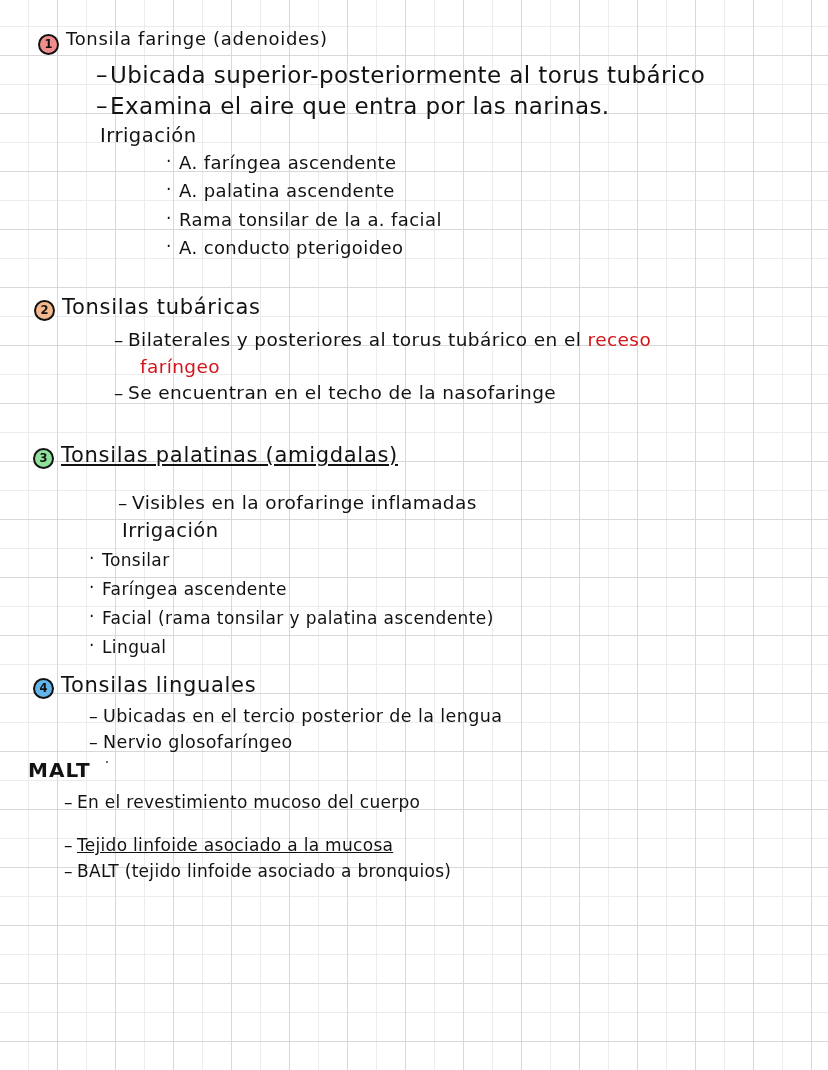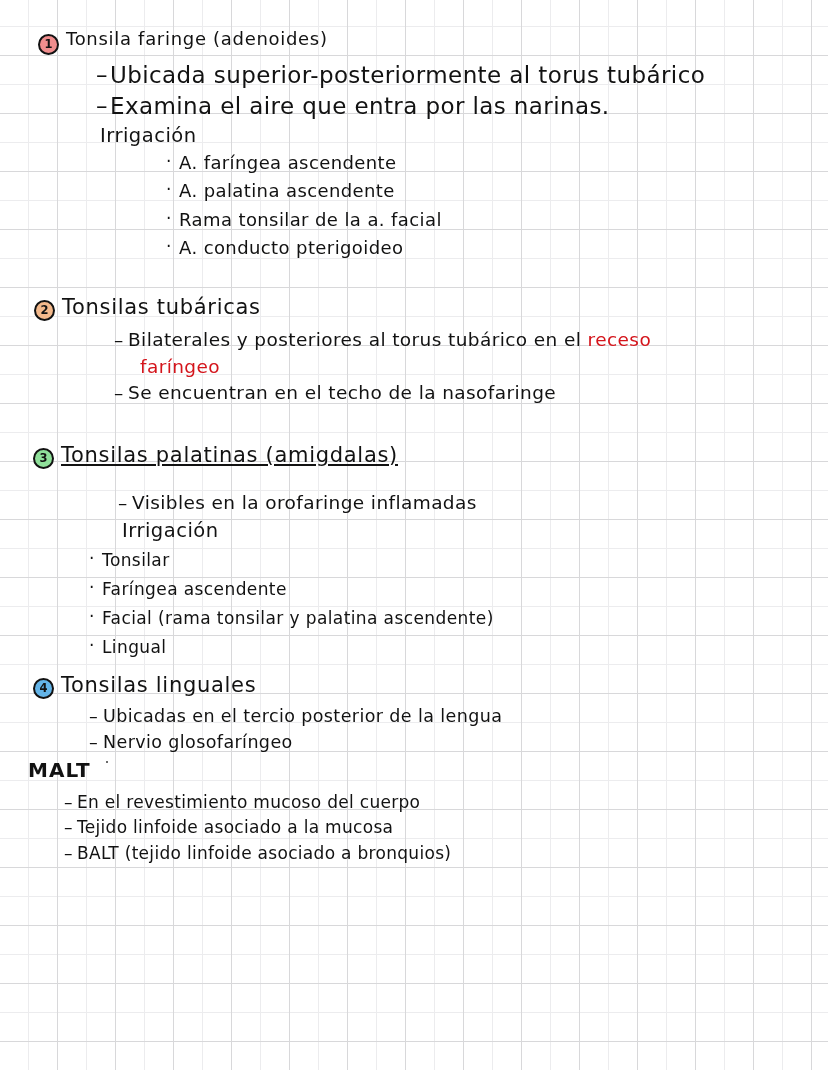--- a/index.html
+++ b/index.html
@@ -204,19 +204,19 @@
         <div class="dash-line" style="font-size:17.5px;"><span class="dash">–</span><span>Ubicadas en el tercio posterior de la lengua</span></div>
         <div class="dash-line" style="margin-top:6px; font-size:17.5px;"><span class="dash">–</span><span>Nervio glosofaríngeo</span></div>
       </div>
     </div>
 
     <div class="sec" style="top:758px; left:28px;">
       <div class="malt-title">MALT</div>
       <span class="speck" style="top:3px; left:78px;"></span>
       <div style="margin-top:11px; margin-left:36px;">
         <div class="malt-line"><span class="dash">–</span><span>En el revestimiento mucoso del cuerpo</span></div>
-        <div class="malt-line" style="margin-top:6px;"><span class="dash">–</span><span>Tejido linfoide asociado a la mucosa</span></div>
+        <div class="malt-line" style="margin-top:24px;text-decoration:underline;"><span class="dash">–</span><span>Tejido linfoide asociado a la mucosa</span></div>
         <div class="malt-line" style="margin-top:7px;"><span class="dash">–</span><span>BALT (tejido linfoide asociado a bronquios)</span></div>
       </div>
     </div>
 
   </div>
 </div>
 
 </body></html>

